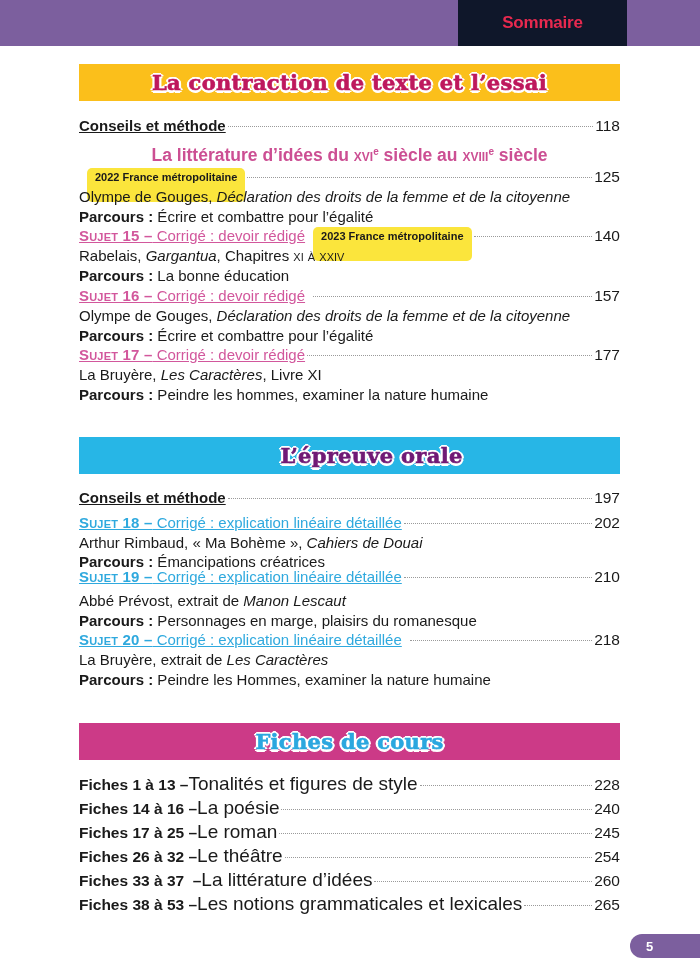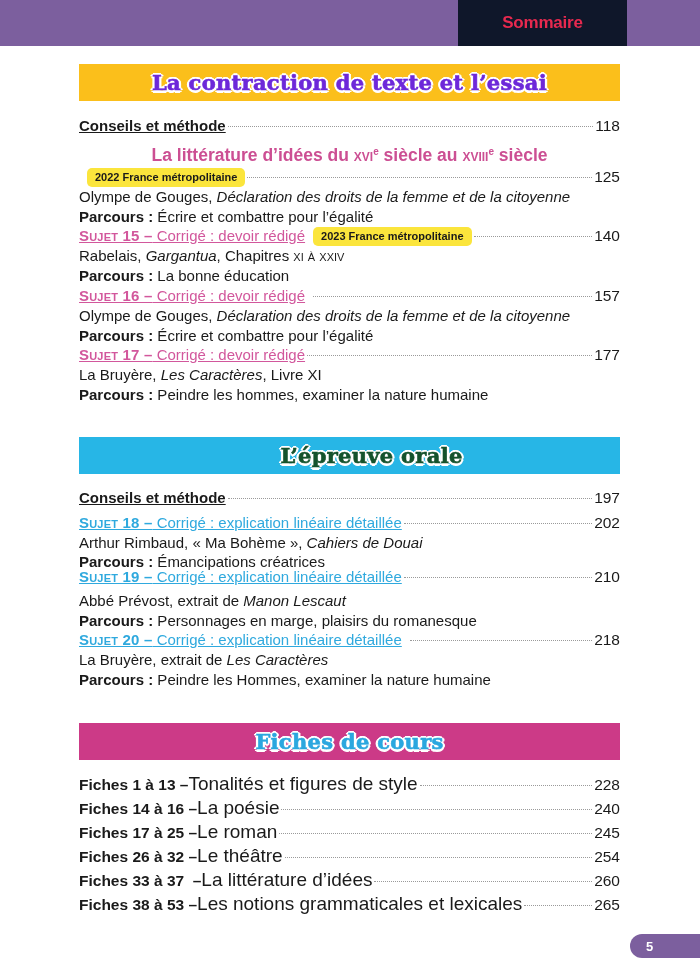--- a/index.html
+++ b/index.html
@@ -12,38 +12,38 @@
             color: #e8294f; font-weight: bold; font-size: 17px; letter-spacing: -0.2px; }
 
   .banner { position: absolute; left: 79px; width: 541px; height: 37px;
             display: flex; align-items: center; justify-content: center; }
   .banner-title { font-family: "DejaVu Serif", serif; font-weight: bold; font-size: 21px; letter-spacing: 0.3px;
                   -webkit-text-stroke: 0.6px currentColor;
                   text-shadow: 2px 0 0 #fff, -2px 0 0 #fff, 0 2px 0 #fff, 0 -2px 0 #fff,
                                1.5px 1.5px 0 #fff, -1.5px -1.5px 0 #fff, 1.5px -1.5px 0 #fff, -1.5px 1.5px 0 #fff,
                                2.5px 0 0 #fff, -2.5px 0 0 #fff, 0 2.5px 0 #fff, 0 -2.5px 0 #fff; }
   .b-yellow { top: 64px; background: #fbbf1b; }
-  .b-yellow .banner-title { color: #6d28d9; }
+  .b-yellow .banner-title { color: #be185d; }
   .b-blue { top: 437px; background: #27b6e6; }
-  .b-blue .banner-title { color: #14532d; padding-left: 44px; }
+  .b-blue .banner-title { color: #701a75; padding-left: 44px; }
   .b-pink { top: 723px; background: #cc3a87; }
   .b-pink .banner-title { color: #2ba7df; }
 
   .row { position: absolute; left: 79px; width: 541px; height: 20px; display: flex; align-items: baseline;
          font-size: 15px; line-height: 20px; white-space: nowrap; }
   .row .lead { flex: 0 0 auto; text-decoration: underline; }
   .row .dots { flex: 1 1 auto; border-bottom: 1px dotted #9a9a9a; margin: 0 2px; transform: translateY(-4px); min-width: 10px; }
   .row .page { flex: 0 0 auto; font-size: 15.5px; }
   .bold { font-weight: bold; }
   .ital { font-style: italic; text-align: right; }
   .pink { color: #d2579c; }
   .blue { color: #2fa9de; }
   .sujet { font-weight: bold; font-variant: small-caps; letter-spacing: 0.2px; }
   .badge { display: inline-block; background: #fbe53c; color: #1a1a1a; font-weight: bold; font-size: 11px;
-           line-height: 18px; height: 19px; padding: 0 8px; border-radius: 5px; margin-left: 8px; transform: translateY(-1px); }
+           line-height: 18px; height: 34px; padding: 0 8px; border-radius: 5px; margin-left: 8px; transform: translateY(-1px); }
   .sc { font-variant: small-caps; }
   .sub-head { position: absolute; left: 79px; width: 541px; text-align: center; top: 141px;
               color: #cc4f93; font-weight: bold; font-size: 17.5px; line-height: 22px; }
   .sub-head sup { font-size: 10px; vertical-align: 6px; }
   .plain { position: absolute; left: 79px; font-size: 15px; line-height: 20px; white-space: nowrap; }
 
   .fiche { position: absolute; left: 79px; width: 541px; height: 22px; display: flex; align-items: baseline;
            font-size: 15.5px; line-height: 22px; white-space: nowrap; }
   .fiche .fl { font-weight: bold; }
   .fiche .ft { font-family: "Liberation Sans Narrow", "Liberation Sans", sans-serif; font-size: 19px; }

